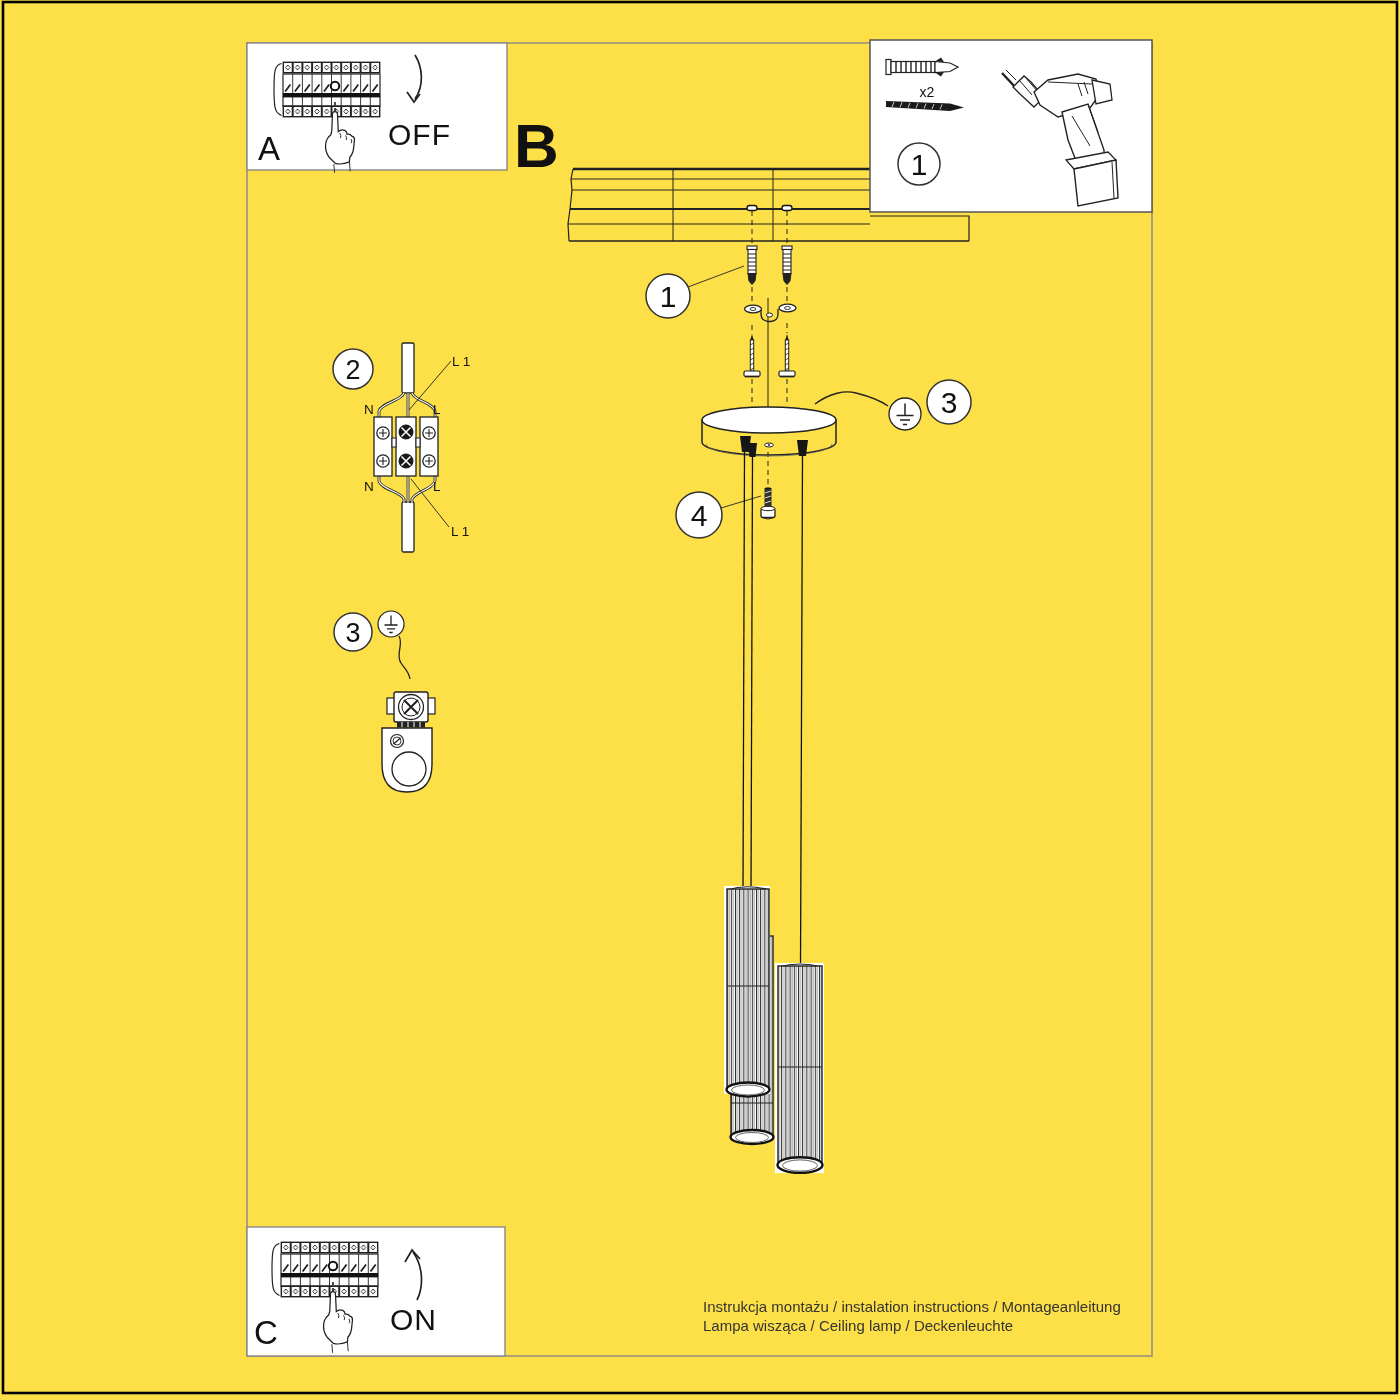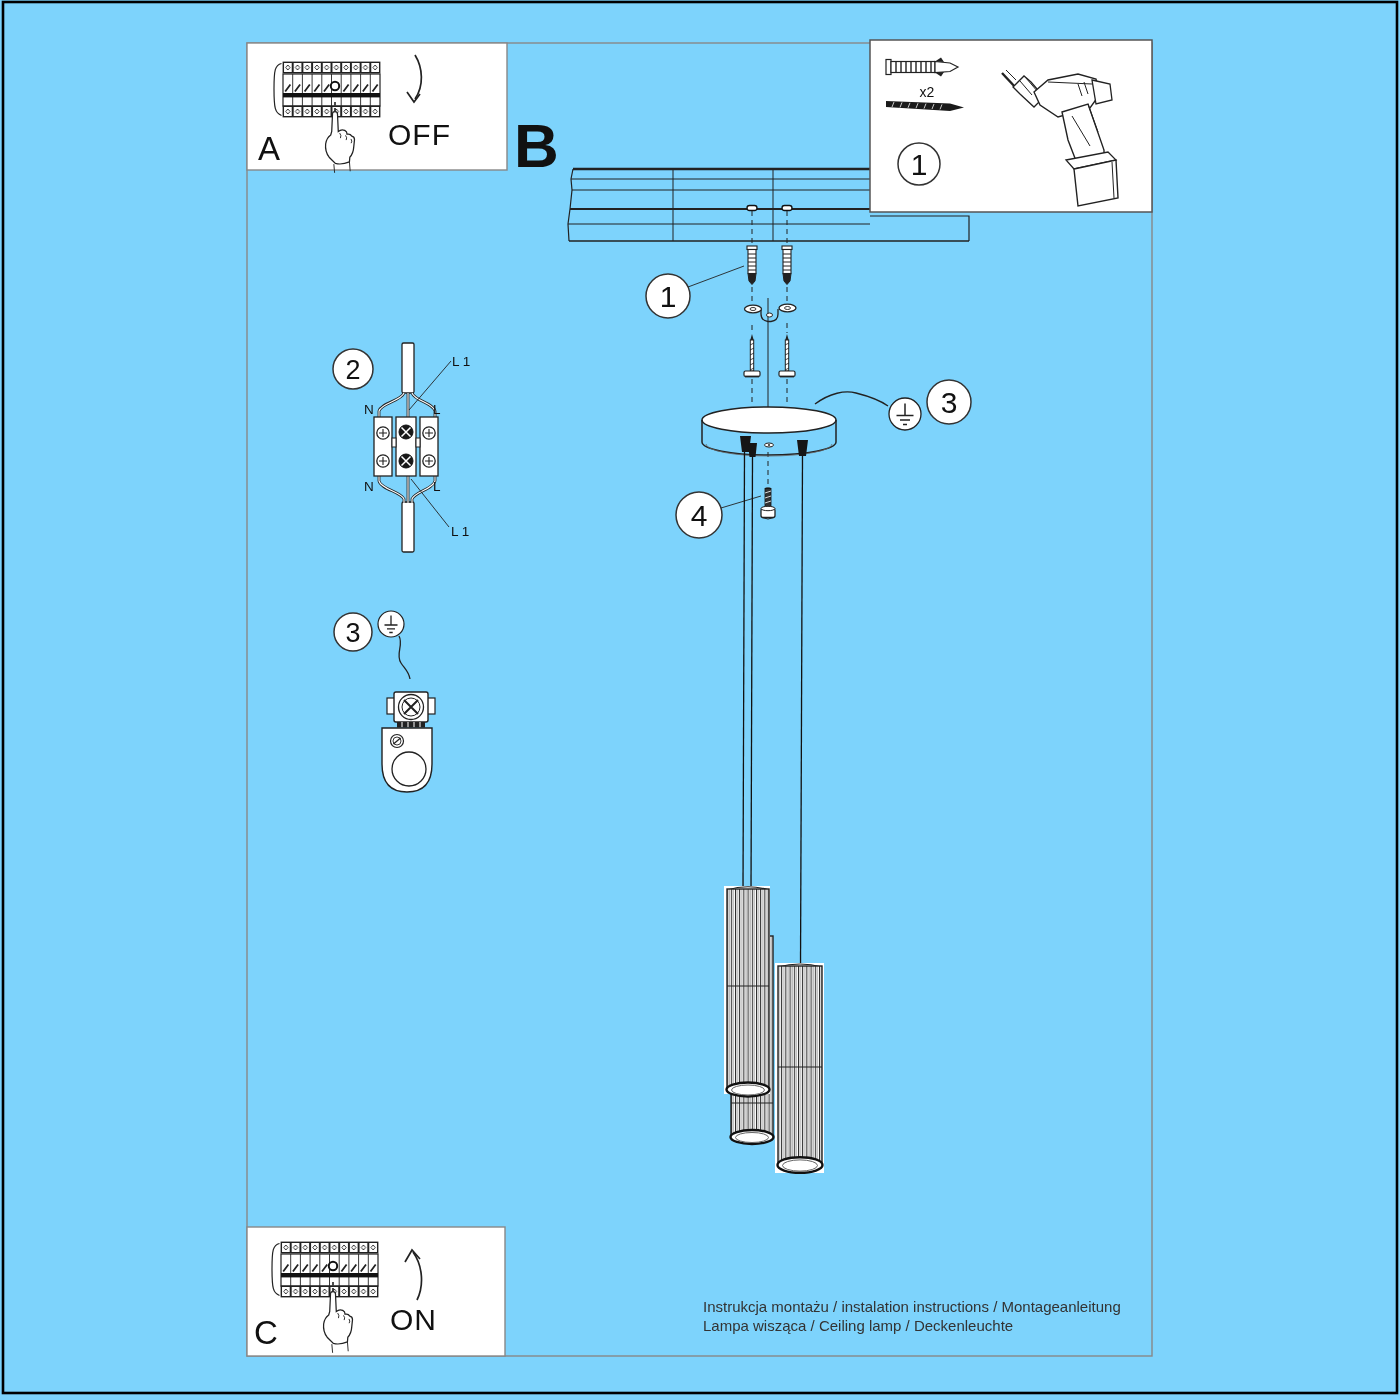--- a/index.html
+++ b/index.html
@@ -1,16 +1,16 @@
 <!DOCTYPE html>
 <html><head>
 <meta charset="utf-8">
 <style>
   html,body{margin:0;padding:0;background:#fff;}
-  .stage{position:relative;width:1400px;height:1400px;background:#7dd3fc;overflow:hidden;}
+  .stage{position:relative;width:1400px;height:1400px;background:#fde047;overflow:hidden;}
   svg{position:absolute;left:0;top:0;}
   svg text{font-family:"Liberation Sans","DejaVu Sans",sans-serif;fill:#111;}
   .n30{font-size:30px;text-anchor:middle;}
   .n27{font-size:27px;text-anchor:middle;}
   .bigB{font-size:62px;font-weight:bold;}
   .lab33{font-size:33px;}
   .act30{font-size:30px;letter-spacing:1px;}
   .sm13{font-size:13.5px;}
   .x2t{font-size:14px;text-anchor:middle;}
   .foot{font-size:15px;fill:#333;}

